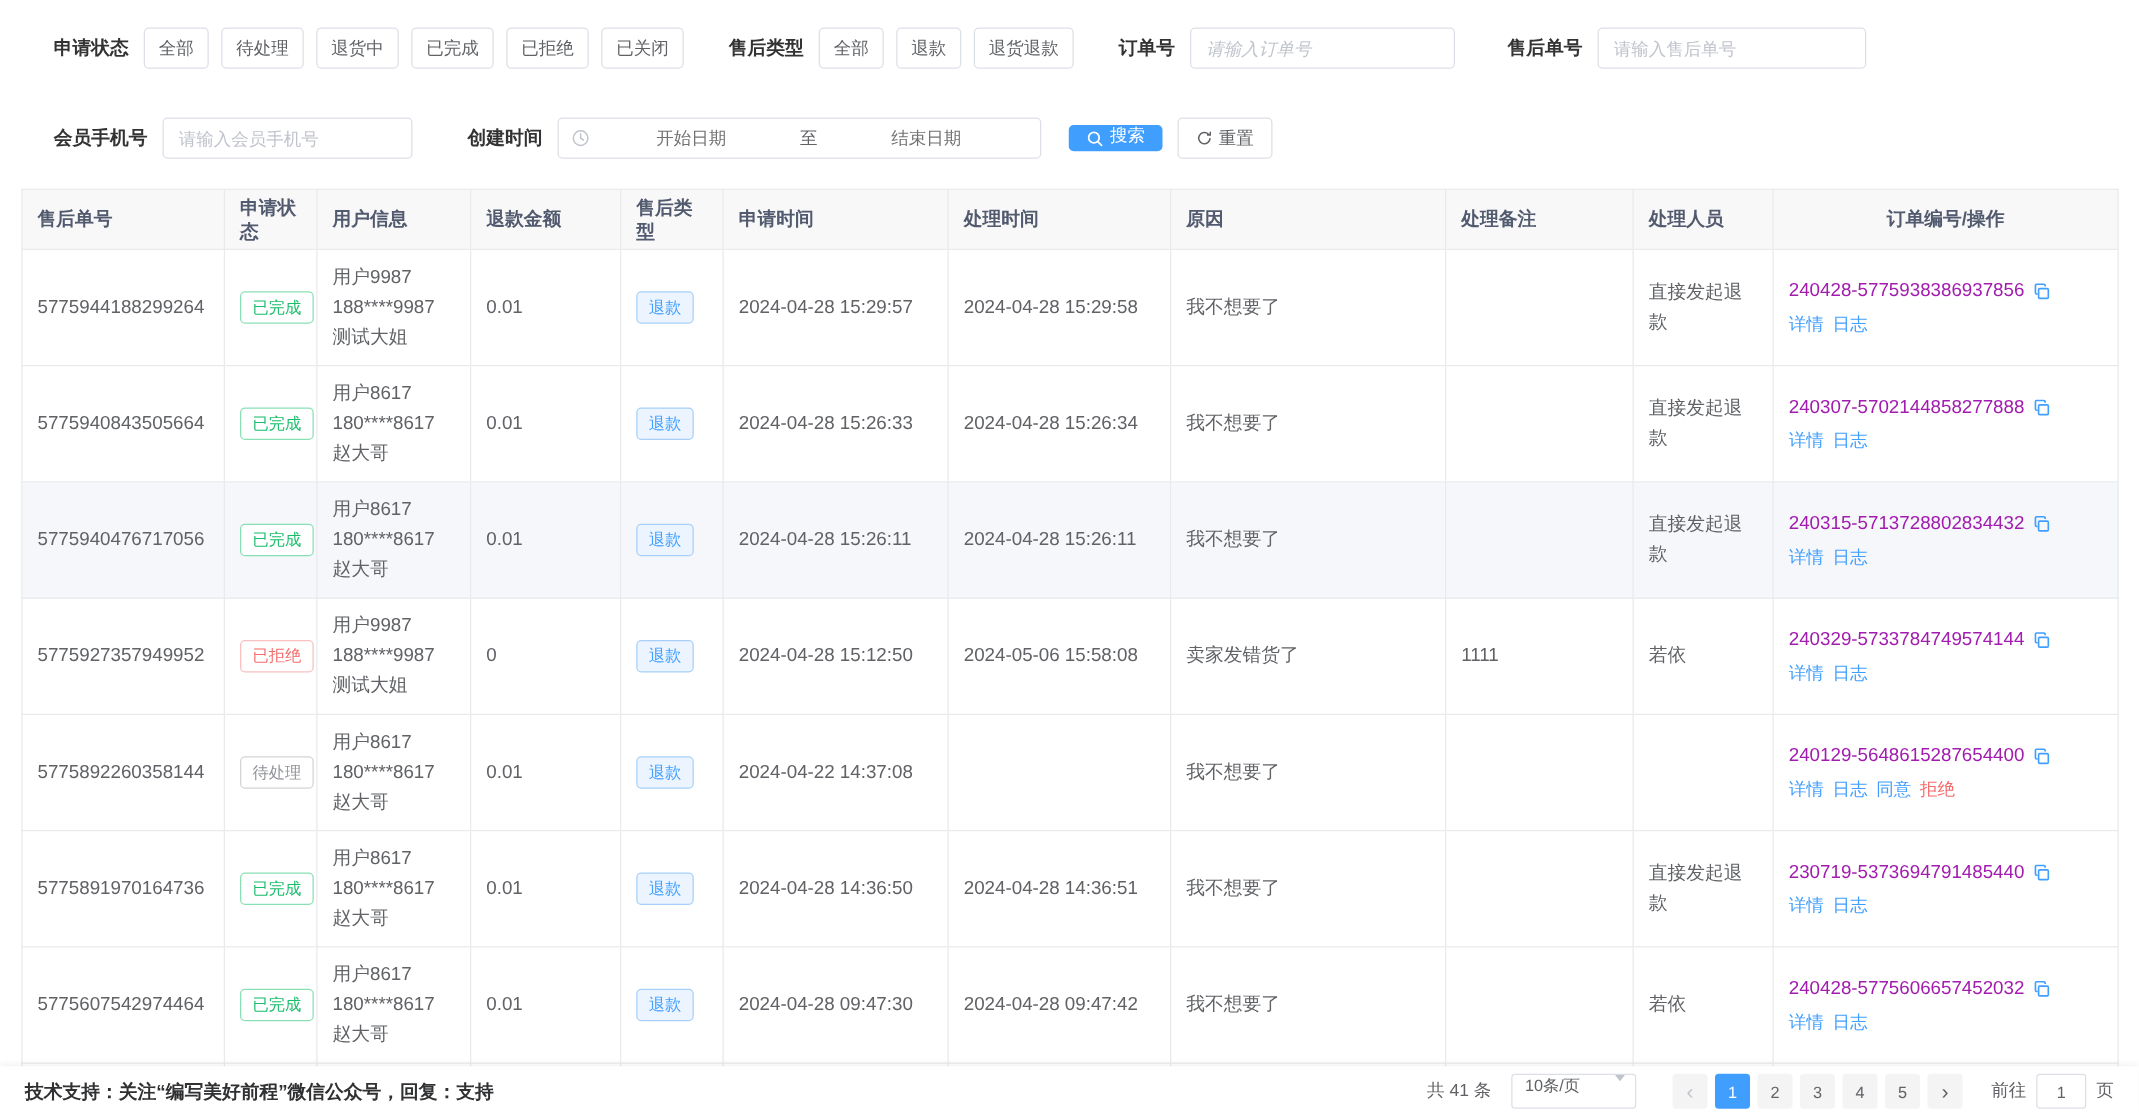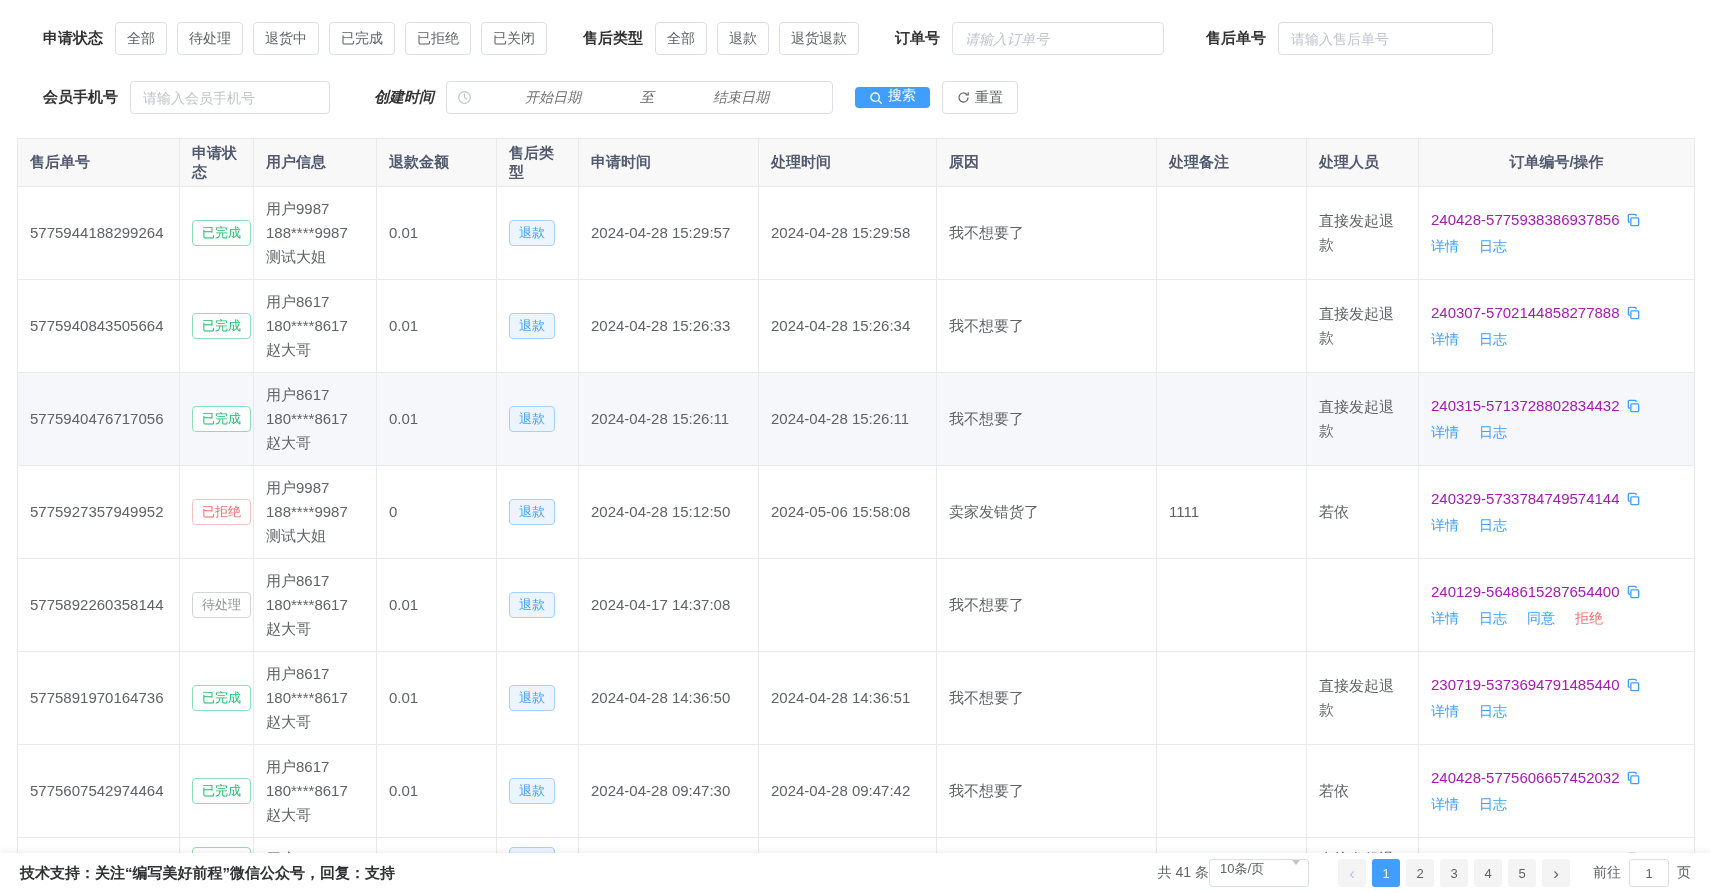--- a/index.html
+++ b/index.html
@@ -2,23 +2,23 @@
 <html style="--primary: #409eff; --success: #19be6b; --danger: #f56c6c; --info: #909399;"><head>
 <meta charset="utf-8">
 <style>
   * { margin:0; padding:0; box-sizing:border-box; }
   html,body { width:1711px; height:893px; overflow:hidden; background:#fff;
     font-family:"Liberation Sans","DejaVu Sans",sans-serif; color:#606266; }
 
   
   .filters { padding:22px 17px 0; }
   .filter-row { display:flex; align-items:center; padding-left:26px; }
-  .filter-row + .filter-row { margin-top:26px; }
+  .filter-row + .filter-row { margin-top:39px; }
   .filter-item { display:flex; align-items:center; }
-  .ml36 { margin-left:36px; } .ml42 { margin-left:42px; } .ml44 { margin-left:44px;font-style:italic; }
+  .ml36 { margin-left:36px; } .ml42 { margin-left:42px; } .ml44 { margin-left:44px; }
   .filter-label { font-weight:bold; color:#333; font-size:15px; margin-right:12px; white-space:nowrap; }
   .btn-group { display:flex; gap:10px; }
   .f-btn { height:33px; padding:0 11px; background:#fff; border:1px solid #dcdfe6; border-radius:4px;
     color:#606266; font-size:14px; cursor:pointer; font-family:inherit; white-space:nowrap; }
   .text-input { height:33px; border:1px solid #dcdfe6; border-radius:4px; padding:0 12px;
     font-size:14px; color:#606266; font-family:inherit; outline:none; }
   .text-input::placeholder { color:#c0c4cc; }
   .w212{width:212px;font-style:italic;} .w215{width:215px;} .w219{width:200px;}
   .date-range { width:387px; height:33px; border:1px solid #dcdfe6; border-radius:4px;
     display:flex; align-items:center; padding:0 10px; background:#fff; }
@@ -42,32 +42,32 @@
   td { height:90px; padding:10px 12px; vertical-align:middle; line-height:24px; word-break:break-all; }
   tr.hovered td { background:#f5f7fa; }
   tr.partial td { vertical-align:top; padding-top:9px; }
   .badge { display:inline-block; padding:4px 9px; font-size:13px; line-height:16px; border-radius:4px;
     border:1px solid #d3d4d6; background:#fff; white-space:nowrap; }
   .badge-success { color:#19be6b; border-color:#8ae0b5; }
   .badge-danger  { color:var(--danger,#f56c6c); border-color:#f8c0c0; }
   .badge-info    { color:var(--info,#909399); border-color:#d3d4d6; }
   .badge-primary { color:var(--primary,#409eff); border-color:#a7d0f8; background:#ecf5ff; }
   .order-line { display:flex; align-items:center; gap:6px; color:#a21caf; }
-  .actions { display:flex; gap:20px; margin-top:2px; font-size:14px;align-items:center; }
+  .actions { display:flex; gap:7px; margin-top:2px; font-size:14px;align-items:center; }
   .link { color:var(--primary,#409eff); cursor:pointer; text-decoration:none; white-space:nowrap; }
   .link.danger { color:var(--danger,#f56c6c); }
   .copy-icon { display:inline-flex; cursor:pointer; color:var(--primary,#409eff); flex:none; }
 
   
   .footer { position:fixed; left:0; bottom:0; width:1711px; height:40px; background:#fff;
     box-shadow:0 -2px 6px rgba(0,0,0,.06); display:flex; align-items:center;
     justify-content:space-between; padding:0 20px; z-index:10; }
   .support { font-weight:bold; font-size:15px; color:#303133; }
   .pagination { display:flex; align-items:center; font-size:14px; color:#606266; }
-  .pg-total { }
+  .pg-total { margin-right:16px; }
   .pg-select { width:100px; height:28px; border:1px solid #dcdfe6; border-radius:3px; display:flex;
     align-items:flex-start; justify-content:space-between; padding:0 8px 0 10px; font-size:13px;
     color:#606266; margin-right:26px; cursor:pointer; background:#fff; }
   .caret { width:0; height:0; border-left:4px solid transparent; border-right:4px solid transparent;
     border-top:5px solid #c0c4cc; }
   .pg-btn { min-width:28px; height:28px; border:none; border-radius:3px; background:#f4f4f5;
     color:#606266; display:inline-flex; align-items:center; justify-content:center; margin:0 3px;
     font-size:13px; cursor:pointer; font-family:inherit; }
   .pg-btn.active { background:var(--primary,#409eff); color:#fff; }
   .pg-btn.disabled { color:#c0c4cc; cursor:default; }
@@ -380,21 +380,21 @@
               <div>用户8617</div>
               <div>180****8617</div>
               <div>赵大哥</div>
             </div>
           </td>
     <td>
             <div>0.01</div>
           </td>
     <td><span class="badge badge-primary">退款</span></td>
     <td>
-            <div>2024-04-17 14:37:08</div>
+            <div>2024-04-22 14:37:08</div>
           </td>
     <td>
             <div></div>
           </td>
     <td>
             <div>我不想要了</div>
           </td>
     <td>
             <div></div>
           </td>

